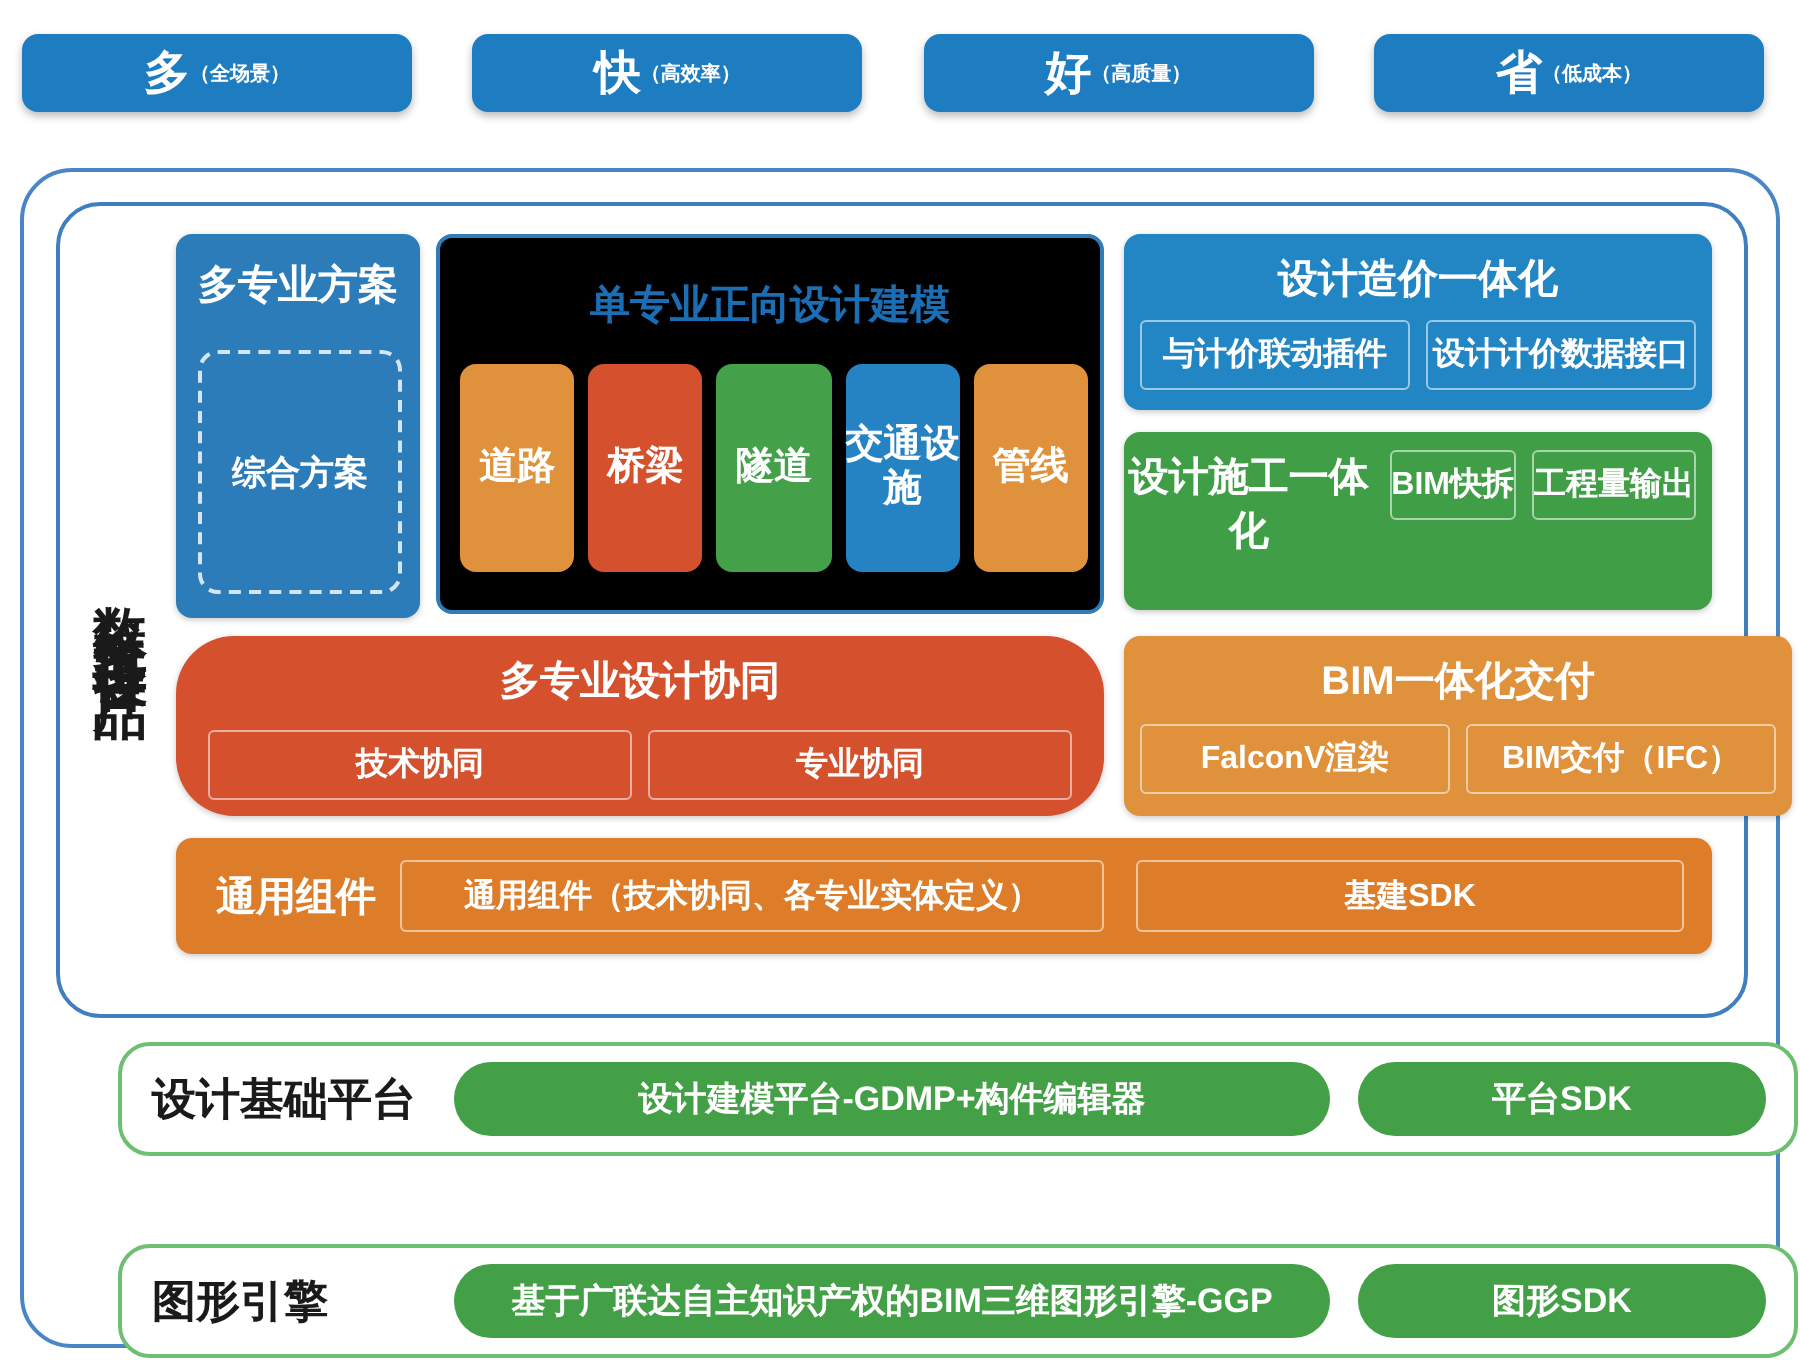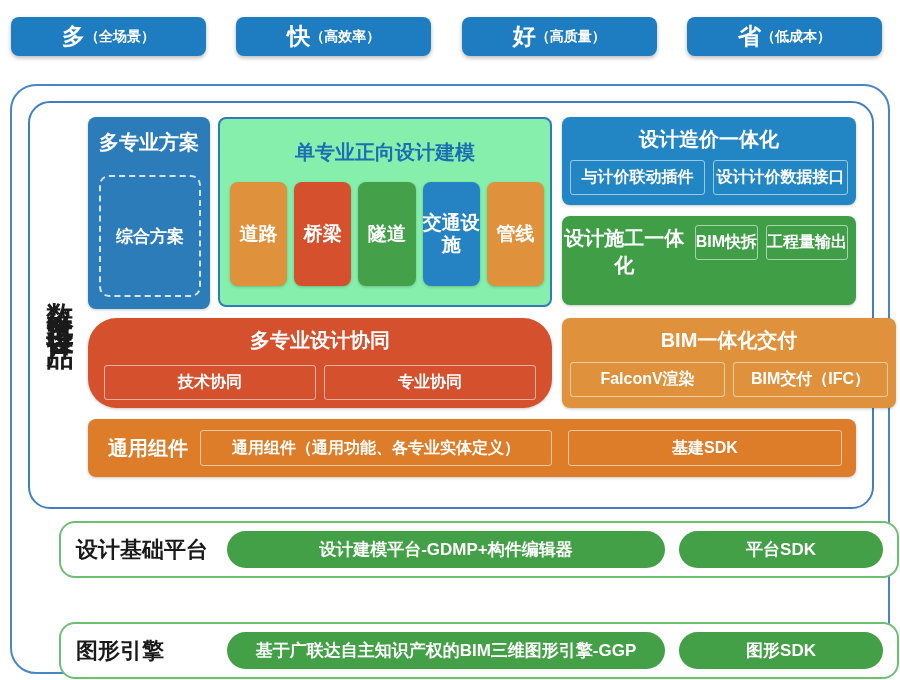--- a/index.html
+++ b/index.html
@@ -4,21 +4,21 @@
 <style>
   html,body{margin:0;padding:0;background:#ffffff;}
   body{font-family:"Liberation Sans","DejaVu Sans",sans-serif;}
   .canvas{position:relative;width:900px;height:680px;background:#ffffff;overflow:hidden;}
 
   
   .badges{position:absolute;left:11px;top:17px;width:871px;display:flex;justify-content:space-between;}
   .badge{width:195px;height:39px;border-radius:8px;display:flex;align-items:center;justify-content:center;
          color:#fff;box-shadow:0 2px 4px rgba(0,0,0,.28);}
   .badge .main{font-size:23px;font-weight:bold;}
-  .badge .sub{font-size:14px;font-weight:bold;margin-left:0;}
+  .badge .sub{font-size:10px;font-weight:bold;margin-left:0;}
 
   
   .outer{position:absolute;left:10px;top:84px;width:876px;height:586px;border:2px solid #4a86c6;border-radius:26px;}
   .inner{position:absolute;left:28px;top:101px;width:842px;height:404px;border:2px solid #3f7fc0;border-radius:22px;}
 
   .side-label{position:absolute;left:40px;top:160px;height:290px;width:40px;display:flex;align-items:center;justify-content:center;
               writing-mode:vertical-rl;text-orientation:upright;font-size:27px;font-weight:bold;color:#1a1a1a;letter-spacing:6px;}
 
   .panel{position:absolute;border-radius:8px;box-shadow:0 1px 3px rgba(0,0,0,.22);box-sizing:border-box;color:#fff;}
   .panel-title{text-align:center;font-size:20px;font-weight:bold;color:#fff;}
@@ -26,21 +26,21 @@
   .subitem{flex:1;height:33px;border:1px solid rgba(255,255,255,.55);border-radius:3px;
            display:flex;align-items:center;justify-content:center;font-size:16px;font-weight:bold;white-space:nowrap;}
 
   
   .scheme{left:88px;top:117px;width:122px;height:192px;}
   .scheme .panel-title{margin-top:12px;}
   .dashed-box{position:absolute;left:11px;top:58px;width:98px;height:118px;border:2px dashed rgba(255,255,255,.8);
               border-radius:10px;display:flex;align-items:center;justify-content:center;font-size:17px;font-weight:bold;}
 
   
-  .modeling{left:218px;top:117px;width:334px;height:190px;background:#86efac;border:2px solid #2e7cb8;box-shadow:none;}
+  .modeling{left:218px;top:117px;width:334px;height:190px;background:#000000;border:2px solid #2e7cb8;box-shadow:none;}
   .modeling .panel-title{color:#1b6db4;margin-top:20px;}
   .chips{position:absolute;left:10px;top:63px;width:314px;display:flex;gap:7px;}
   .chip{flex:1;height:104px;border-radius:8px;display:flex;align-items:center;justify-content:center;text-align:center;
         color:#fff;font-size:19px;font-weight:bold;line-height:1.15;box-shadow:0 1px 3px rgba(0,0,0,.22);}
 
   .cost{left:562px;top:117px;width:294px;height:88px;display:flex;flex-direction:column;justify-content:space-between;padding:9px 0 10px;}
   .construction{left:562px;top:216px;width:294px;height:89px;display:flex;flex-direction:row;justify-content:space-between;padding:9px 0 10px;}
   .collab{left:88px;top:318px;width:464px;height:90px;display:flex;flex-direction:column;justify-content:space-between;padding:9px 0 11px;border-radius:29px;}
   .collab .subrow{padding:11px 16px;}
   .delivery{left:562px;top:318px;width:334px;height:90px;display:flex;flex-direction:column;justify-content:space-between;padding:9px 0 11px;}
@@ -135,21 +135,21 @@
   <div class="panel delivery" style="background-color: rgb(224, 145, 60);">
     <div class="panel-title">BIM一体化交付</div>
     <div class="subrow">
       <div class="subitem">FalconV渲染</div>
       <div class="subitem">BIM交付（IFC）</div>
     </div>
   </div>
 
   <div class="panel common" style="background-color: rgb(221, 125, 42);">
     <div class="common-label">通用组件</div>
-    <div class="common-box b1">通用组件（通用功能、各专业实体定义）</div>
+    <div class="common-box b1">通用组件（技术协同、各专业实体定义）</div>
     <div class="common-box b2">基建SDK</div>
   </div>
 
   <div class="prow" style="top:521px;">
     <div class="prow-label">设计基础平台</div>
     <div class="pill p1" style="background-color: rgb(67, 160, 71);">设计建模平台-GDMP+构件编辑器</div>
     <div class="pill p2" style="background-color: rgb(67, 160, 71);">平台SDK</div>
   </div>
 
   <div class="prow" style="top:622px;">

